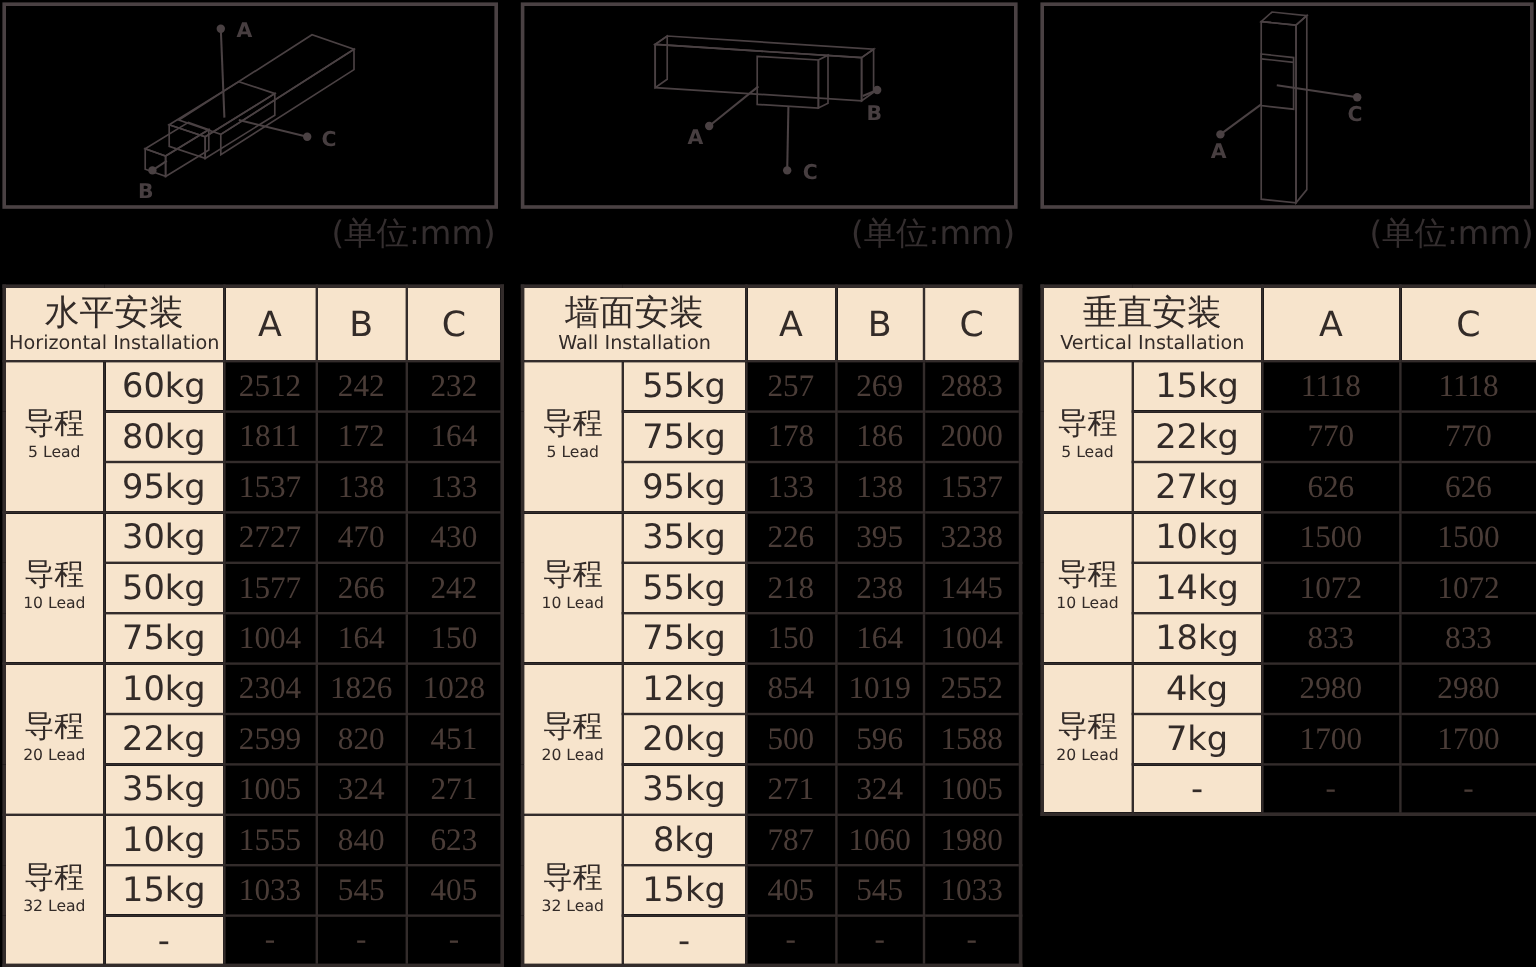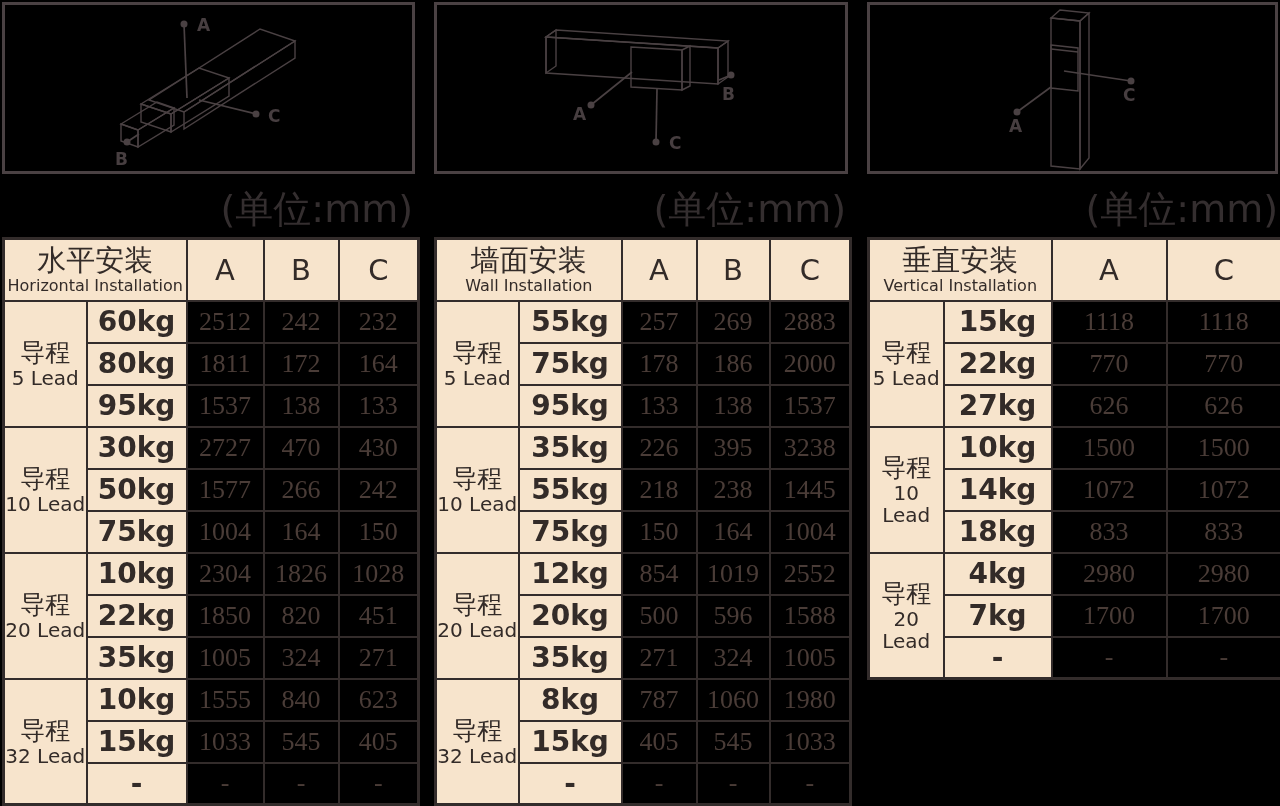--- a/index.html
+++ b/index.html
@@ -1,33 +1,33 @@
 <!DOCTYPE html>
 <html><head>
 <meta charset="utf-8">
 <style>
   html,body{margin:0;padding:0;background:#000;}
   .stage{position:relative;width:1280px;height:806px;background:#000;overflow:hidden;
          font-family:"DejaVu Sans","Liberation Sans",sans-serif;}
   .diagram-box{position:absolute;top:2px;height:172px;border:3px solid #4a4143;box-sizing:border-box;}
   .diagram-box svg{display:block;width:100%;height:100%;}
-  .unit-label{position:absolute;top:191px;height:36px;text-align:right;
-              font-size:38px;line-height:36px;color:#342e2f;letter-spacing:0px;}
+  .unit-label{position:absolute;top:177px;height:36px;text-align:right;
+              font-size:27px;line-height:36px;color:#342e2f;letter-spacing:0px;}
   .tbl-wrap{position:absolute;top:237px;}
   .tbl-wrap table{border-collapse:collapse;table-layout:fixed;width:100%;border:3px solid #332c2b;}
   th,td{border:2px solid #332c2b;padding:0;text-align:center;vertical-align:middle;overflow:hidden;}
   thead tr{height:62px;}
   tbody tr{height:42px;}
   .title-cell,.col-head,.lead-cell,.load-cell{background:#f7e4cc;color:#332b28;font-weight:normal;}
   .title-zh{font-size:29px;line-height:33px;}
   .title-en{font-size:16px;line-height:18px;}
   .col-head{font-size:29px;}
   .lead-zh{font-size:25px;line-height:29px;}
-  .lead-en{font-size:20px;line-height:22px;}
-  .load-cell{font-size:28px;font-weight:bold;}
+  .lead-en{font-size:13px;line-height:22px;}
+  .load-cell{font-size:28px;}
   .value-cell{background:#000;color:#4a3c37;font-size:26px;
               font-family:"Liberation Serif","DejaVu Serif",serif;}
   .wire{fill:none;stroke:#4a4143;stroke-width:1.4;}
   .leader{fill:none;stroke:#4a4143;stroke-width:1.7;}
   .dot{fill:#4a4143;stroke:none;}
   .ptlabel{fill:#473e40;font-family:"DejaVu Sans",sans-serif;font-size:17px;font-weight:bold;}
 </style>
 </head>
 <body>
 
@@ -174,21 +174,21 @@
               <div class="lead-zh">导程</div>
               <div class="lead-en">20 Lead</div>
             </td>
             <td class="load-cell">10kg</td>
             <td class="value-cell">2304</td>
             <td class="value-cell">1826</td>
             <td class="value-cell">1028</td>
           </tr>
           <tr>
             <td class="load-cell">22kg</td>
-            <td class="value-cell">1850</td>
+            <td class="value-cell">2599</td>
             <td class="value-cell">820</td>
             <td class="value-cell">451</td>
           </tr>
           <tr>
             <td class="load-cell">35kg</td>
             <td class="value-cell">1005</td>
             <td class="value-cell">324</td>
             <td class="value-cell">271</td>
           </tr>
           <tr>

